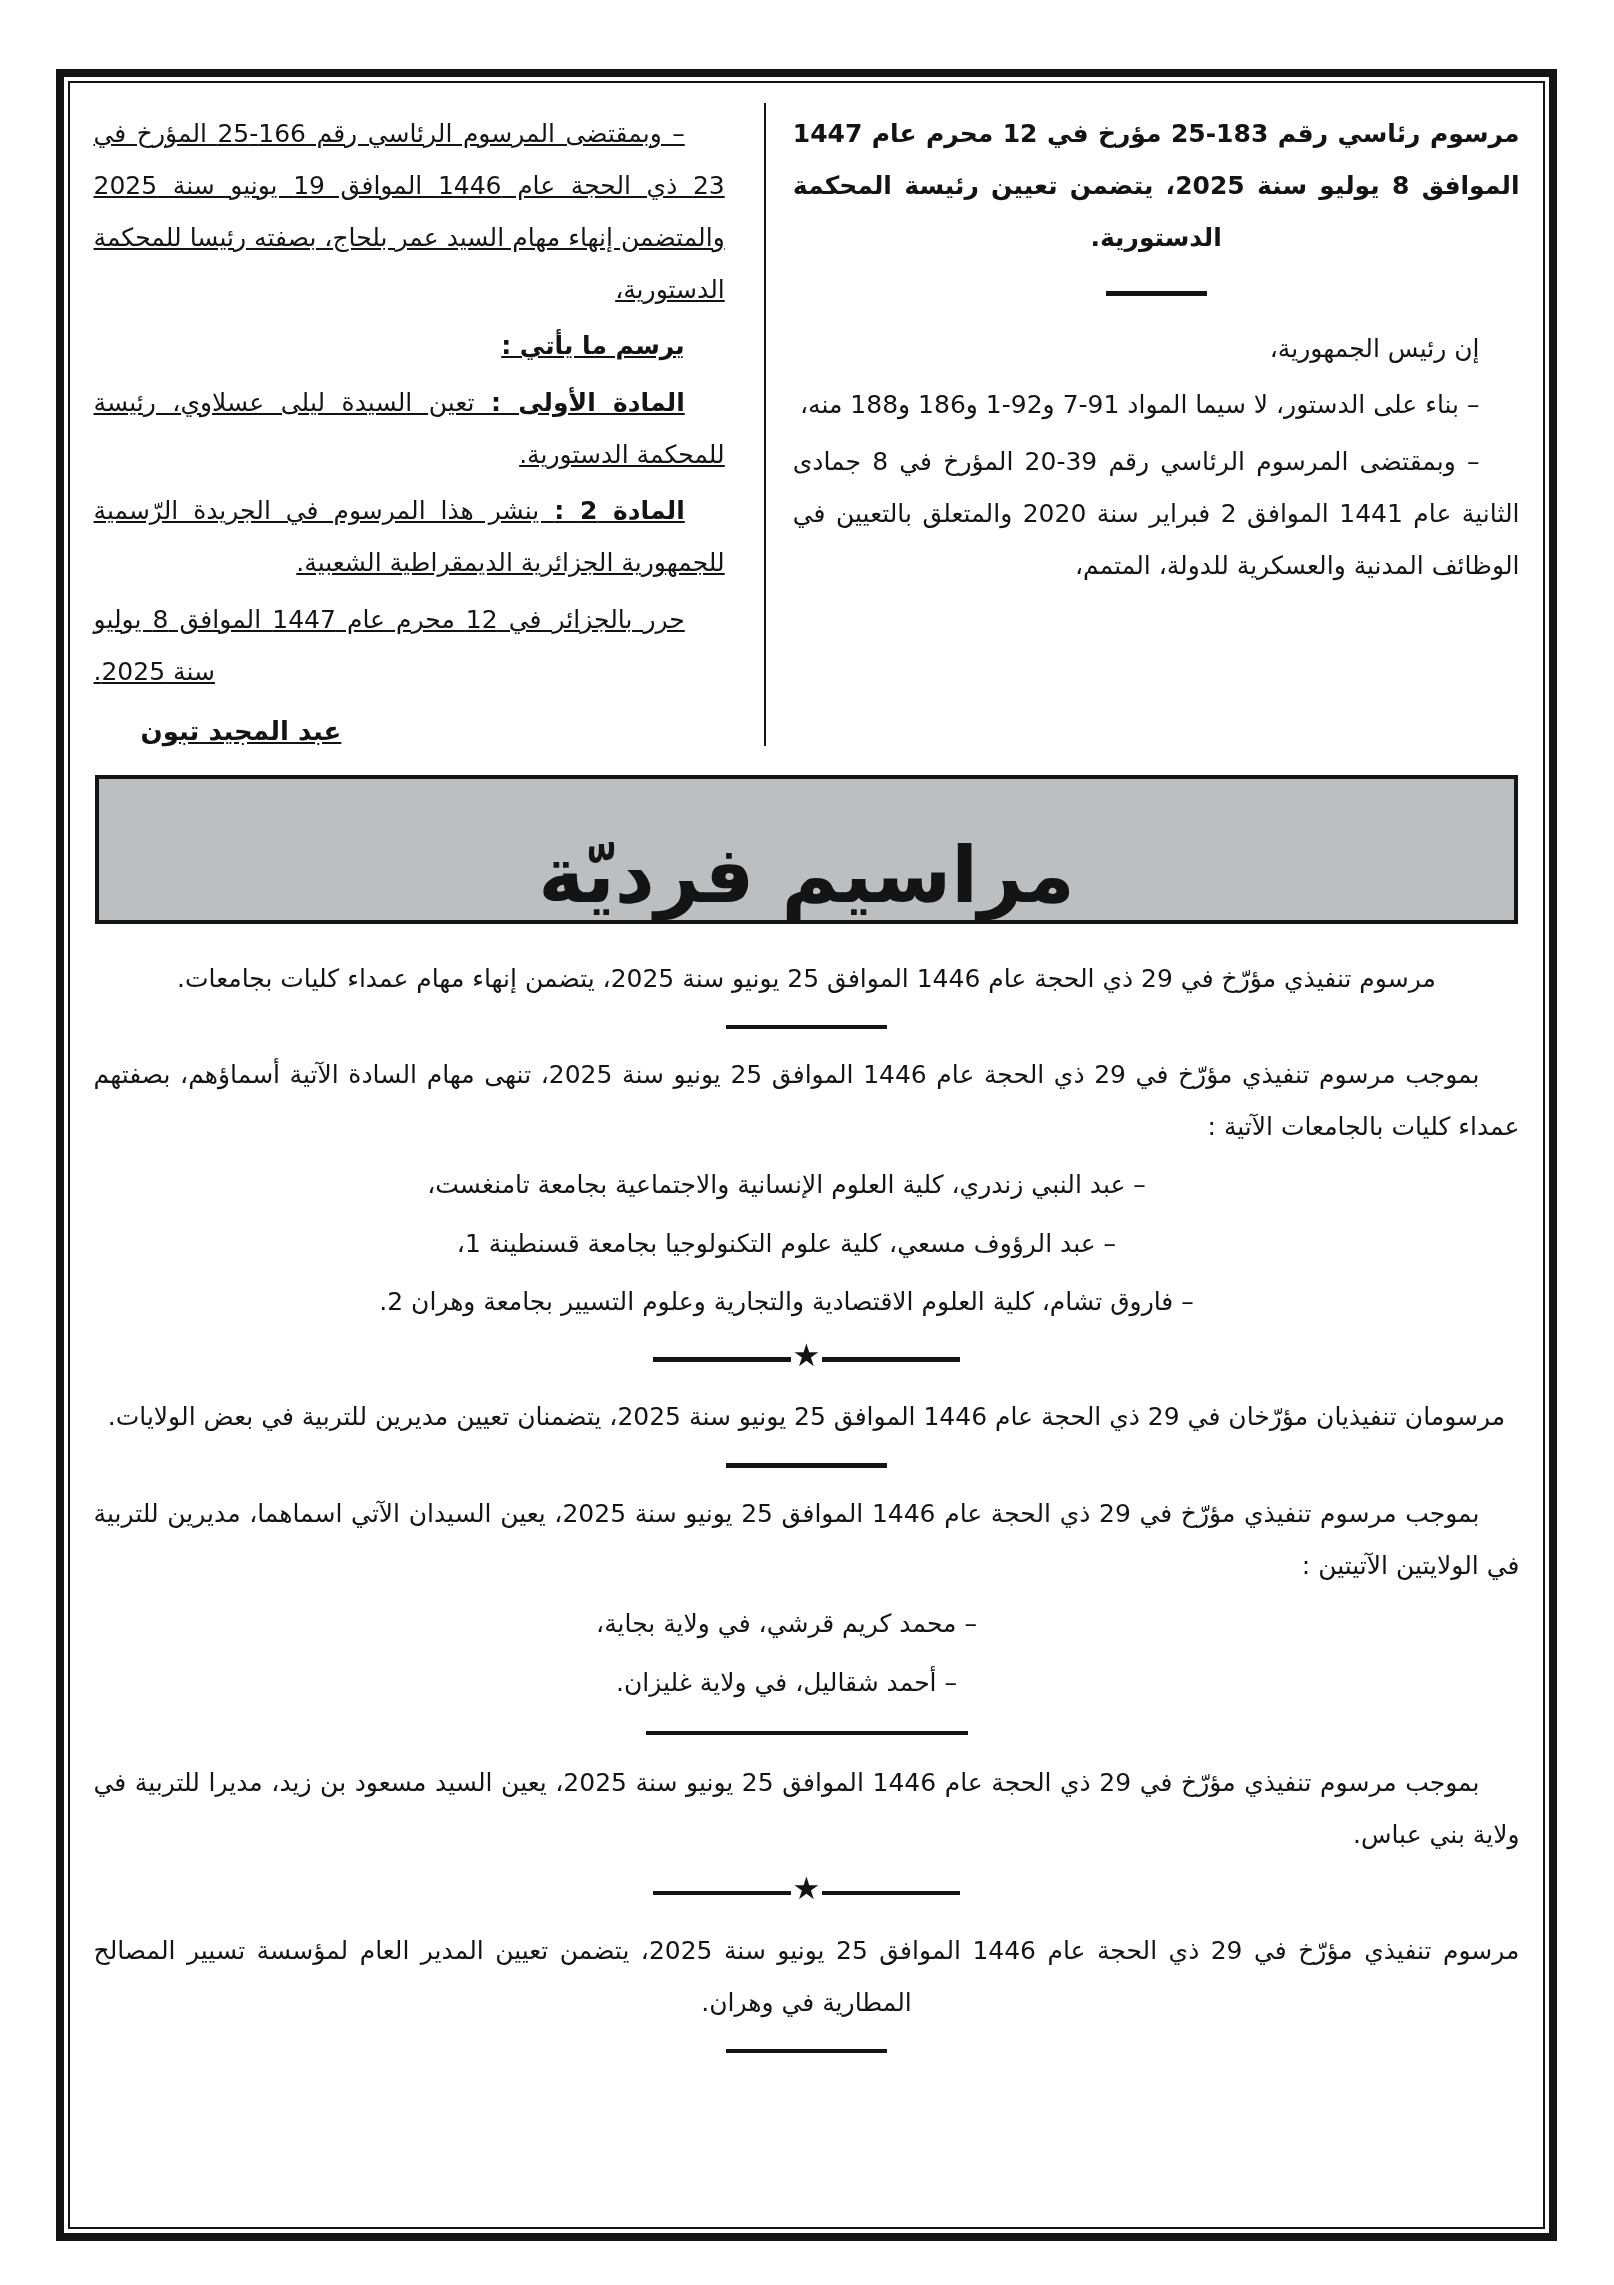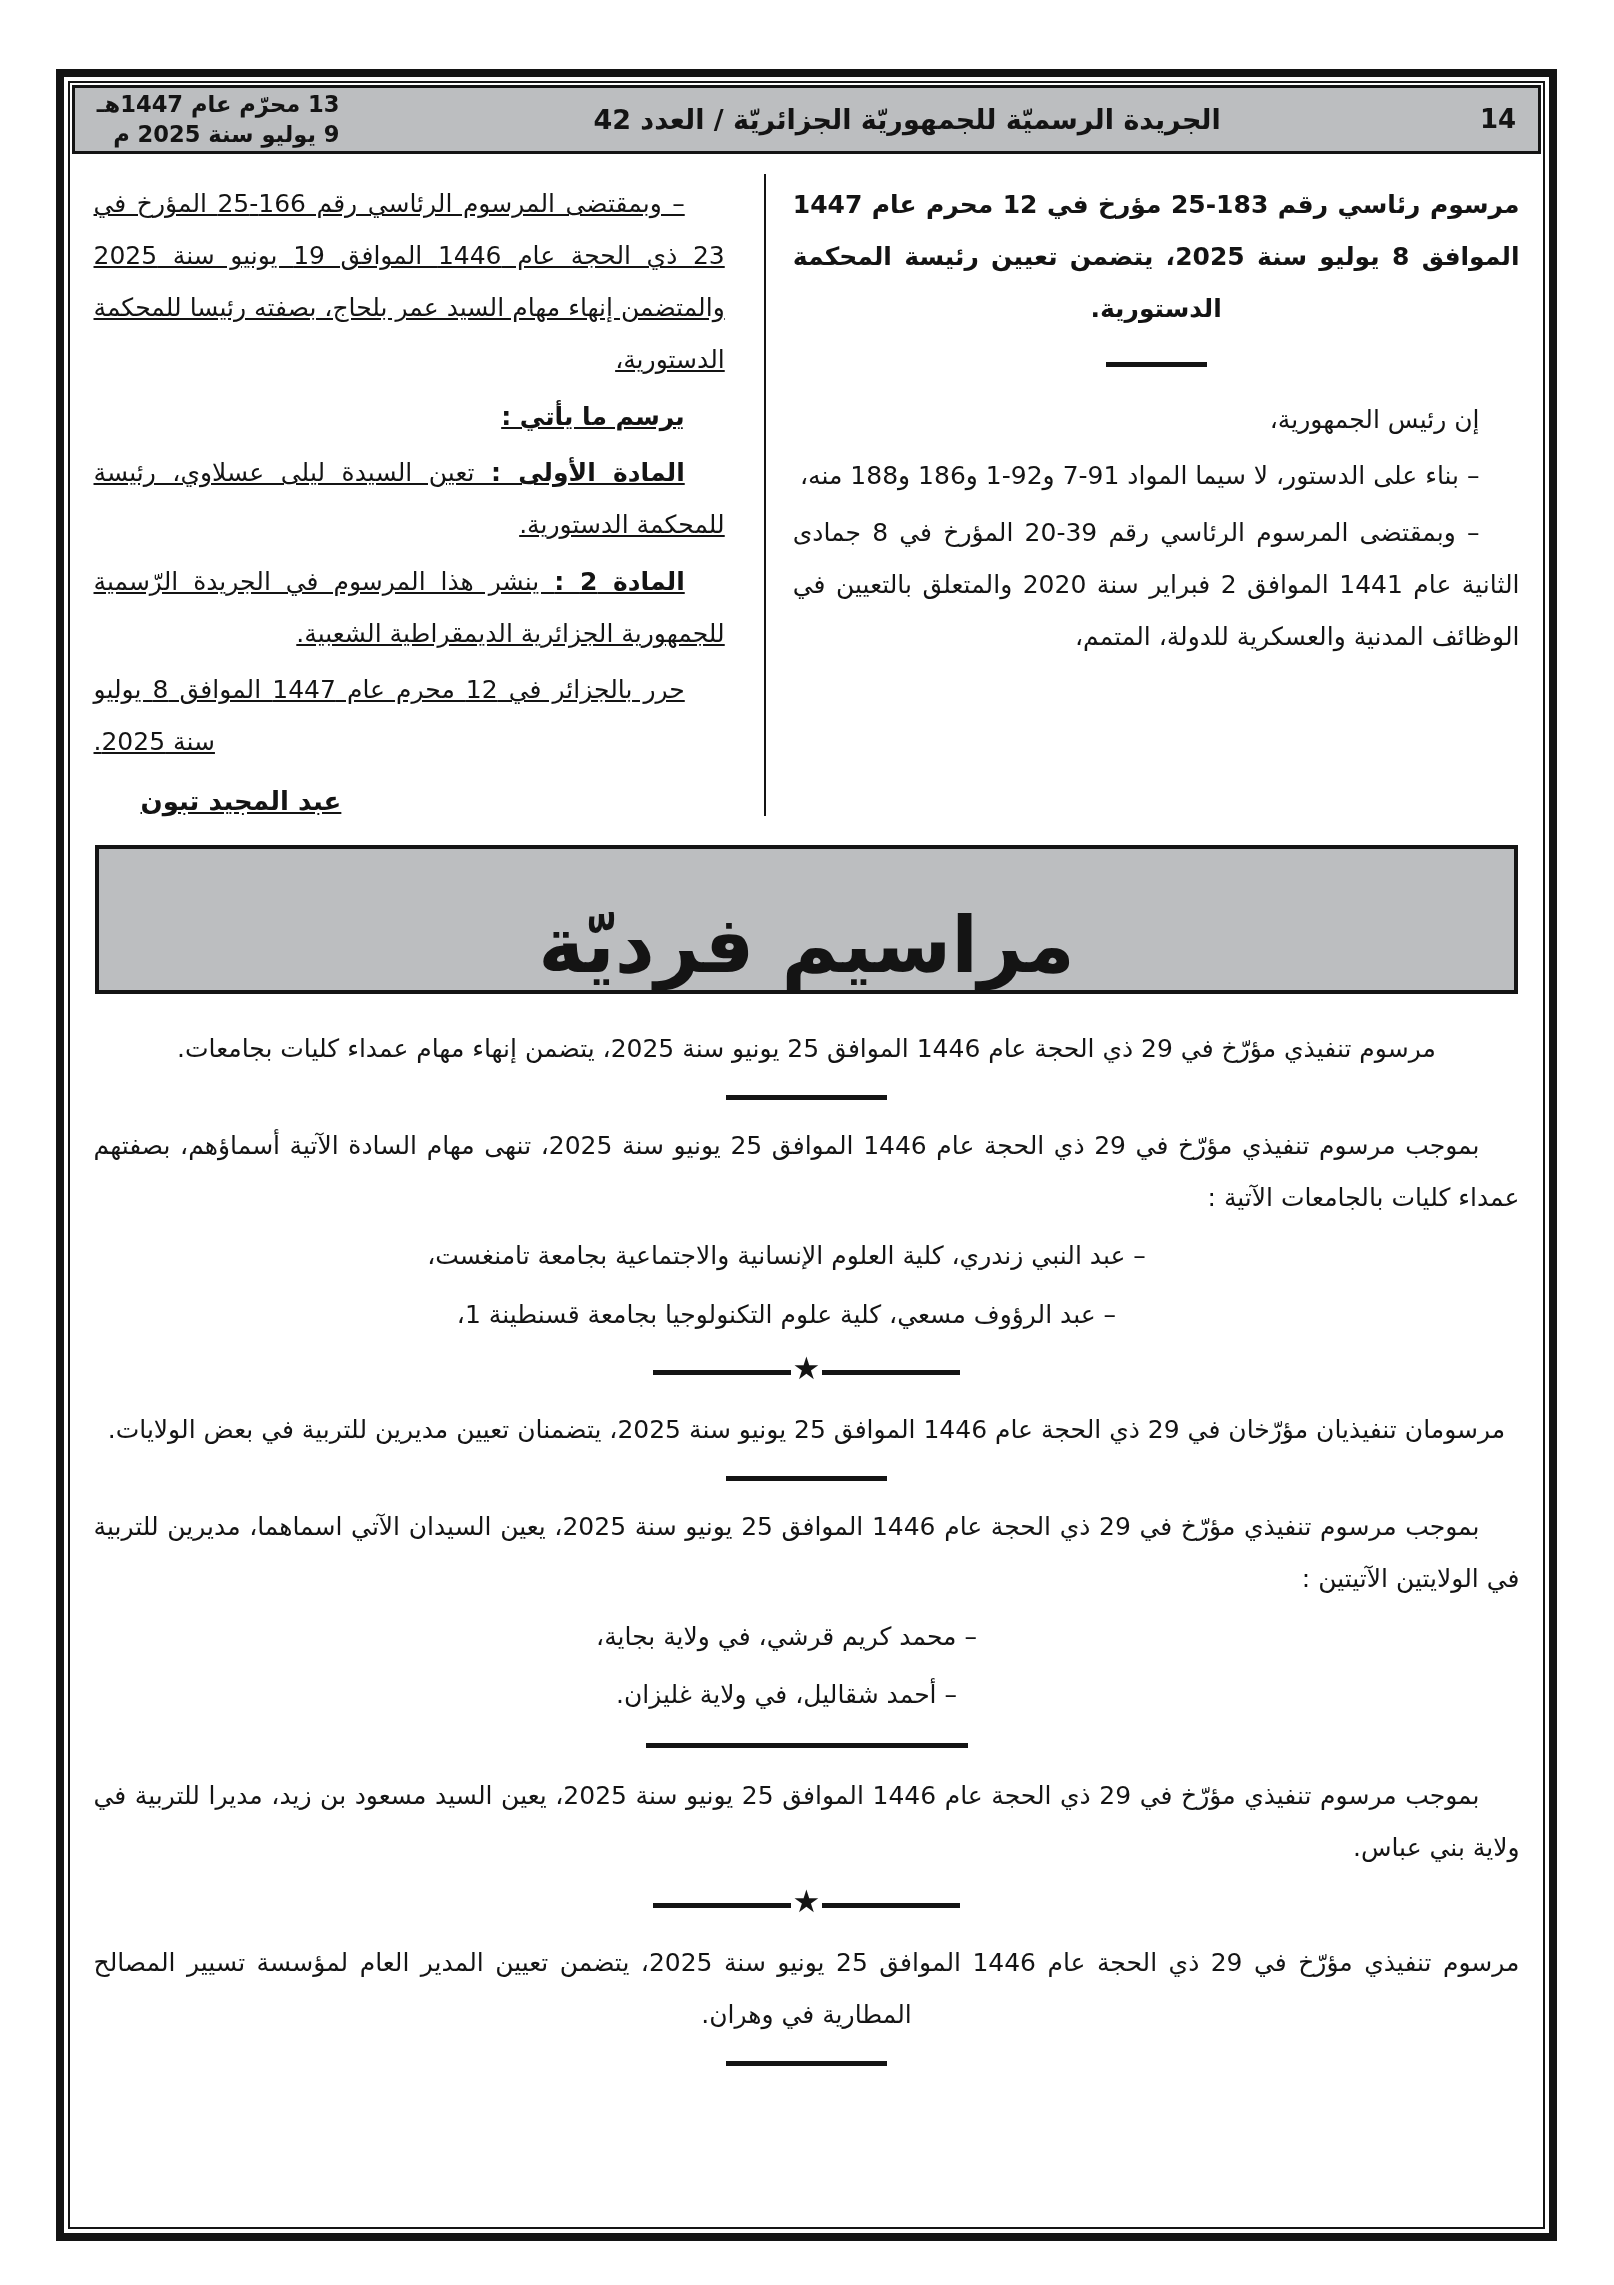--- a/index.html
+++ b/index.html
@@ -48,28 +48,20 @@
   .star-sep { display:flex; align-items:center; justify-content:center; margin:16.3px 0; }
   .star-sep .bar { width:138px; height:4.5px; background:#141414; }
   .star-sep .star { font-size:31px; line-height:1; margin:0 1.8px; transform:translateY(-3.6px); }
 </style>
 </head>
 <body>
 
 <div class="sheet">
   <div class="frame">
 
-    <div class="masthead" dir="ltr">
-      <div class="m-date" dir="rtl">
-        <div>13 محرّم عام 1447هـ</div>
-        <div>9 يوليو سنة 2025 م</div>
-      </div>
-      <div class="m-title" dir="rtl">الجريدة الرسميّة للجمهوريّة الجزائريّة / العدد 42</div>
-      <div class="m-page">14</div>
-    </div>
 
     <div class="inner">
 
       <div class="cols">
         <div class="col-r">
           <h2 class="art-heading">مرسوم رئاسي رقم 183-25 مؤرخ في 12 محرم عام 1447 الموافق 8 يوليو سنة 2025، يتضمن تعيين رئيسة المحكمة الدستورية.</h2>
           <div class="rule-s"></div>
           <p class="line start">إن رئيس الجمهورية،</p>
           <p class="line">– بناء على الدستور، لا سيما المواد 91-7 و92-1 و186 و188 منه،</p>
           <p class="line">– وبمقتضى المرسوم الرئاسي رقم 39-20 المؤرخ في 8 جمادى الثانية عام 1441 الموافق 2 فبراير سنة 2020 والمتعلق بالتعيين في الوظائف المدنية والعسكرية للدولة، المتمم،</p>
@@ -86,20 +78,21 @@
 
       <div class="banner">
         <span>مراسيم فرديّة</span>
       </div>
 
       <h2 class="sec-heading">مرسوم تنفيذي مؤرّخ في 29 ذي الحجة عام 1446 الموافق 25 يونيو سنة 2025، يتضمن إنهاء مهام عمداء كليات بجامعات.</h2>
       <div class="rule-m"></div>
       <p class="sec-body">بموجب مرسوم تنفيذي مؤرّخ في 29 ذي الحجة عام 1446 الموافق 25 يونيو سنة 2025، تنهى مهام السادة الآتية أسماؤهم، بصفتهم عمداء كليات بالجامعات الآتية :</p>
       <p class="item">– عبد النبي زندري، كلية العلوم الإنسانية والاجتماعية بجامعة تامنغست،</p>
       <p class="item">– عبد الرؤوف مسعي، كلية علوم التكنولوجيا بجامعة قسنطينة 1،</p>
+      <p class="item">– فاروق تشام، كلية العلوم الاقتصادية والتجارية وعلوم التسيير بجامعة وهران 2.</p>
 
       <div class="star-sep">
         <span class="bar"></span>
           <span class="star">★</span>
           <span class="bar"></span>
       </div>
 
       <h2 class="sec-heading" style="margin-top:5.4px;">مرسومان تنفيذيان مؤرّخان في 29 ذي الحجة عام 1446 الموافق 25 يونيو سنة 2025، يتضمنان تعيين مديرين للتربية في بعض الولايات.</h2>
       <div class="rule-m"></div>
       <p class="sec-body">بموجب مرسوم تنفيذي مؤرّخ في 29 ذي الحجة عام 1446 الموافق 25 يونيو سنة 2025، يعين السيدان الآتي اسماهما، مديرين للتربية في الولايتين الآتيتين :</p>

